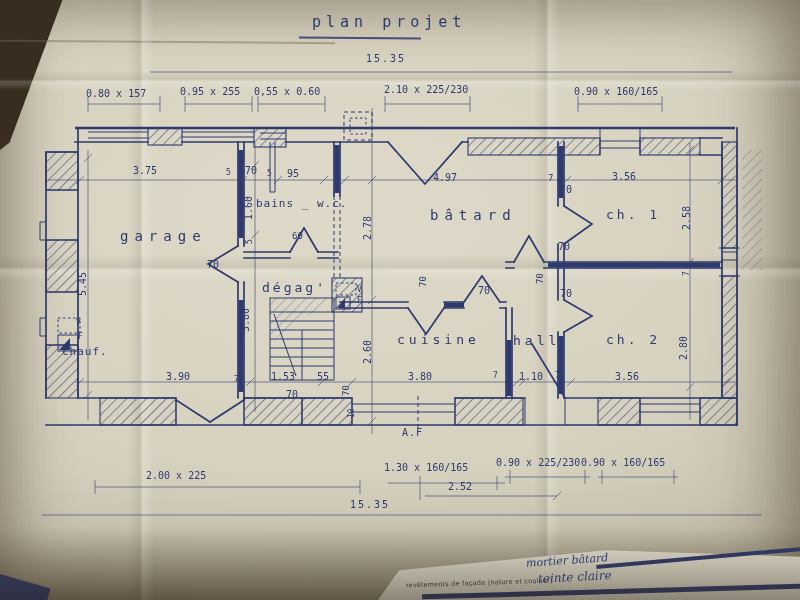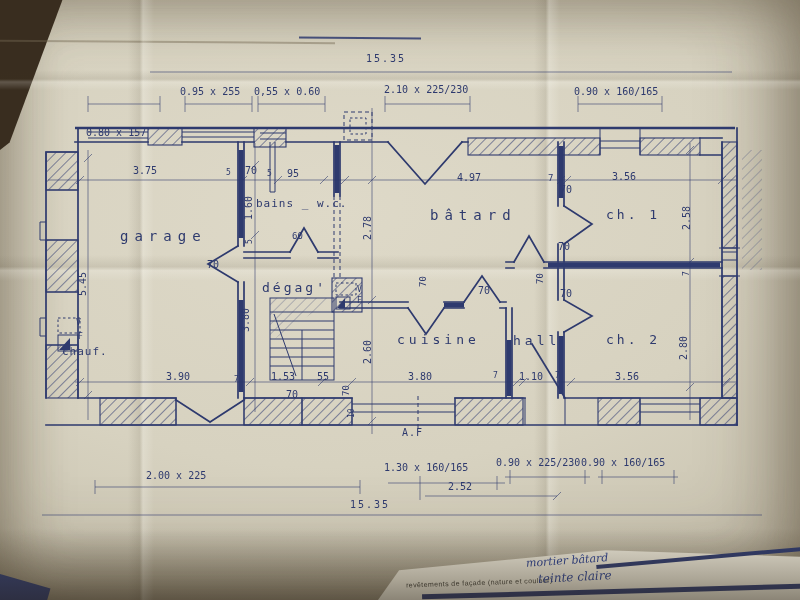--- a/index.html
+++ b/index.html
@@ -171,37 +171,38 @@
 
       <path class="dim" d="M88 104 H160 M185 104 H252 M258 104 H325 M385 104 H470 M578 104 H662"></path>
       <path class="dim" d="M88 96 V112 M160 96 V112 M185 96 V112 M252 96 V112 M258 96 V112 M325 96 V112 M385 96 V112 M470 96 V112 M578 96 V112 M662 96 V112"></path>
 
       <path class="dim" d="M150 72 H732 M42 515 H762"></path>
 
       <path class="dim" d="M95 487 H360 M95 480 V494 M360 480 V494 M388 483 H505 M420 476 V500 M497 476 V490 M505 477 H590 M510 470 V484 M585 470 V484 M598 477 H678 M602 470 V484 M674 470 V484 M425 496 H557 M553 500 L561 492"></path>
     </g>
   </svg>
 
+  <div class="title">plan projet</div>
   <div class="title-rule"></div>
   <div style="position:absolute;inset:0;">
       <span class="lbl" style="left: 120px; top: 229px; font-size: 14px; letter-spacing: 6px;">garage</span>
       <span class="lbl" style="left: 256px; top: 198px; font-size: 11px; letter-spacing: 1px;">bains _ w.c.</span>
       <span class="lbl" style="left: 430px; top: 208px; font-size: 14px; letter-spacing: 6px;">bâtard</span>
       <span class="lbl" style="left: 606px; top: 208px; font-size: 13px; letter-spacing: 3px;">ch. 1</span>
       <span class="lbl" style="left: 262px; top: 281px; font-size: 13px; letter-spacing: 3px;">dégag'</span>
       <span class="lbl" style="left: 397px; top: 333px; font-size: 13px; letter-spacing: 4px;">cuisine</span>
       <span class="lbl" style="left: 513px; top: 334px; font-size: 13px; letter-spacing: 4px;">hall</span>
       <span class="lbl" style="left: 606px; top: 333px; font-size: 13px; letter-spacing: 3px;">ch. 2</span>
       <span class="lbl" style="left: 62px; top: 346px; font-size: 11px; letter-spacing: 1px;">chauf.</span>
       <span class="lbl" style="left: 133px; top: 166px; font-size: 10px;">3.75</span>
       <span class="lbl" style="left: 226px; top: 169px; font-size: 8px;">5</span>
       <span class="lbl" style="left: 245px; top: 166px; font-size: 10px;">70</span>
       <span class="lbl" style="left: 267px; top: 170px; font-size: 8px;">5</span>
       <span class="lbl" style="left: 287px; top: 169px; font-size: 10px;">95</span>
-      <span class="lbl" style="left: 433px; top: 173px; font-size: 10px; margin-left: 24px;">4.97</span>
+      <span class="lbl" style="left: 433px; top: 173px; font-size: 10px;">4.97</span>
       <span class="lbl" style="left: 548px; top: 174px; font-size: 9px;">7</span>
       <span class="lbl" style="left: 612px; top: 172px; font-size: 10px;">3.56</span>
       <span class="lbl" style="left: 560px; top: 185px; font-size: 10px;">70</span>
       <span class="lbl" style="left: 292px; top: 232px; font-size: 9px;">60</span>
       <span class="lbl" style="left: 207px; top: 260px; font-size: 10px;">70</span>
       <span class="lbl" style="left: 478px; top: 286px; font-size: 10px;">70</span>
       <span class="lbl" style="left: 560px; top: 289px; font-size: 10px;">70</span>
       <span class="lbl" style="left: 558px; top: 242px; font-size: 10px;">70</span>
       <span class="lbl" style="left: 286px; top: 390px; font-size: 10px;">70</span>
       <span class="lbl" style="left: 244px; top: 220px; font-size: 10px; transform: rotate(-90deg);">1.60</span>
@@ -224,21 +225,21 @@
       <span class="lbl" style="left: 408px; top: 372px; font-size: 10px;">3.80</span>
       <span class="lbl" style="left: 493px; top: 372px; font-size: 8px;">7</span>
       <span class="lbl" style="left: 519px; top: 372px; font-size: 10px;">1.10</span>
       <span class="lbl" style="left: 555px; top: 372px; font-size: 8px;">7</span>
       <span class="lbl" style="left: 615px; top: 372px; font-size: 10px;">3.56</span>
       <span class="lbl" style="left: 76px; top: 319px; font-size: 8px;">V</span>
       <span class="lbl" style="left: 78px; top: 333px; font-size: 8px;">F</span>
       <span class="lbl" style="left: 357px; top: 286px; font-size: 8px;">V</span>
       <span class="lbl" style="left: 357px; top: 297px; font-size: 8px;">F</span>
       <span class="lbl" style="left: 402px; top: 428px; font-size: 10px; letter-spacing: 1px;">A.F</span>
-      <span class="lbl" style="left: 86px; top: 89px; font-size: 10px; margin-top: 39px;">0.80 x 157</span>
+      <span class="lbl" style="left: 86px; top: 89px; font-size: 10px;">0.80 x 157</span>
       <span class="lbl" style="left: 180px; top: 87px; font-size: 10px;">0.95 x 255</span>
       <span class="lbl" style="left: 254px; top: 87px; font-size: 10px;">0,55 x 0.60</span>
       <span class="lbl" style="left: 384px; top: 85px; font-size: 10px; text-align: center;">2.10 x 225/230</span>
       <span class="lbl" style="left: 574px; top: 87px; font-size: 10px;">0.90 x 160/165</span>
       <span class="lbl" style="left: 146px; top: 471px; font-size: 10px;">2.00 x 225</span>
       <span class="lbl" style="left: 384px; top: 463px; font-size: 10px;">1.30 x 160/165</span>
       <span class="lbl" style="left: 496px; top: 458px; font-size: 10px;">0.90 x 225/230</span>
       <span class="lbl" style="left: 581px; top: 458px; font-size: 10px;">0.90 x 160/165</span>
       <span class="lbl" style="left: 448px; top: 482px; font-size: 10px;">2.52</span>
       <span class="lbl" style="left: 366px; top: 54px; font-size: 10px; letter-spacing: 2px;">15.35</span>

